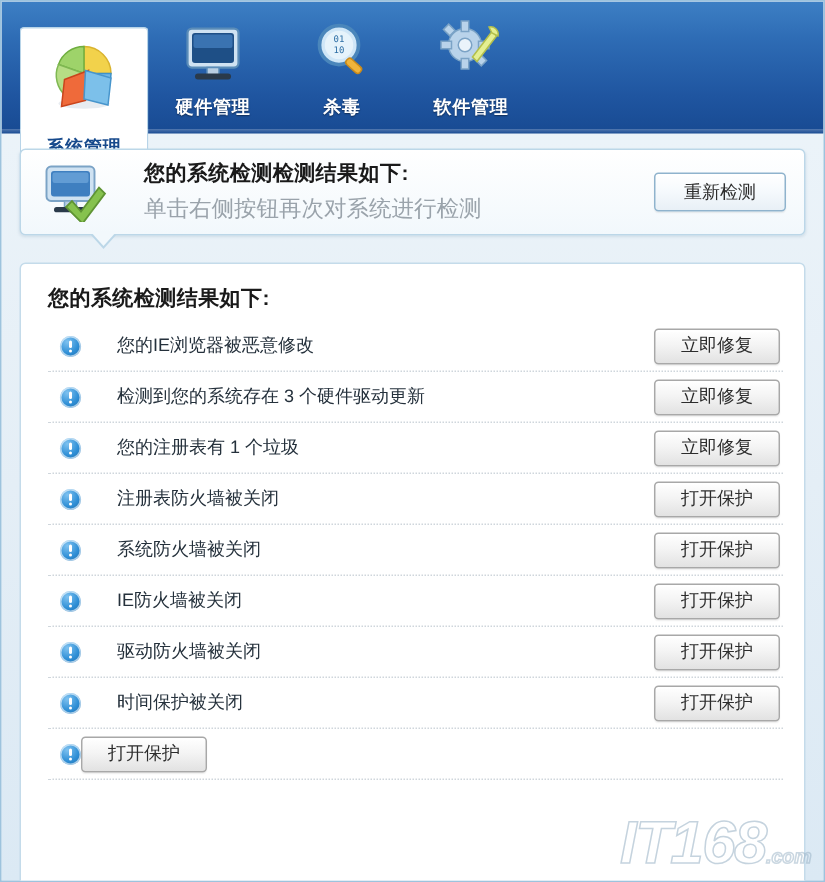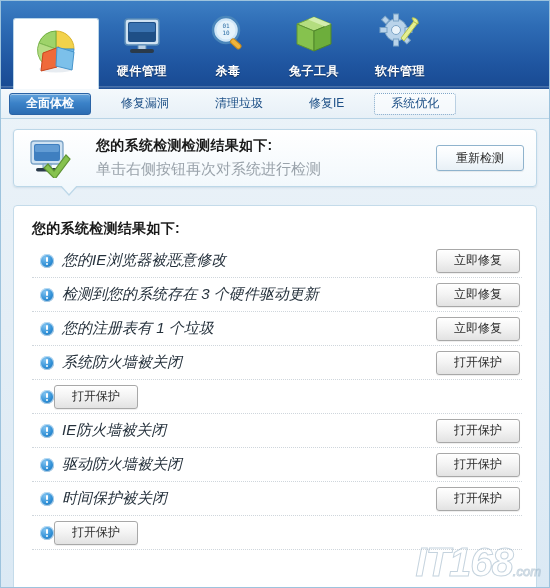--- a/index.html
+++ b/index.html
@@ -223,26 +223,25 @@
   .warn-ico:after {
     content: "";
     position: absolute;
     left: 6px; top: 9.5px;
     width: 2px; height: 2px;
     background: #ffffff;
     border-radius: 50%;
   }
 
   .row-label {
-    font-size: 15px;
+    font-size: 12px;
     color: #25313c;
-    margin-left: 8px;
+    margin-left: 24px;
     flex: 1 1 auto;
     white-space: nowrap;
-    font-style: italic;
   }
   .row .btn { margin-right: 2px; }
 
   
   #watermark {
     position: absolute;
     right: 8px;
     bottom: 2px;
     font-size: 40px;
     font-weight: bold;
@@ -250,21 +249,21 @@
     font-family: "Liberation Sans", "DejaVu Sans", sans-serif;
     color: transparent;
     -webkit-text-stroke: 1px rgba(150,175,195,.55);
     letter-spacing: -1px;
     pointer-events: none;
     user-select: none;
     white-space: nowrap;
   }
   #watermark .wm-com {
     font-size: 13px;
-    font-weight: normal;
+    font-weight: bold;
     -webkit-text-stroke: 1px rgba(150,175,195,.5);
     letter-spacing: 0;
   }
 </style>
 </head>
 <body>
 
 <div id="app">
 
   <div id="header">
@@ -304,31 +303,20 @@
           <circle cx="24" cy="19" r="9.5" fill="#eaf4fc" opacity=".85"></circle>
           <text x="24" y="17" font-size="6" fill="#2c6ea5" text-anchor="middle" font-family="monospace">01</text>
           <text x="24" y="24" font-size="6" fill="#2c6ea5" text-anchor="middle" font-family="monospace">10</text>
           <rect x="31" y="27" width="12" height="5" rx="2.2" transform="rotate(42 31 27)" fill="#f0b43c" stroke="#c98a1c"></rect>
         </svg>
       </div>
       <div class="navlabel">杀毒</div>
     </div>
 
 
-    <div class="navitem">
-      <div class="navicon">
-        <svg viewBox="0 0 52 50" width="52" height="50">
-          <path d="M26 6 L43 13 L26 20 L9 13 Z" fill="#b4dd7f" stroke="#6fa83f" stroke-width="1"></path>
-          <path d="M9 13 L26 20 L26 40 L9 33 Z" fill="#86c24e" stroke="#5f9434" stroke-width="1"></path>
-          <path d="M43 13 L26 20 L26 40 L43 33 Z" fill="#6dae3c" stroke="#4f8529" stroke-width="1"></path>
-          <path d="M26 6 L43 13 L37 15.5 L20 8.5 Z" fill="#d6eeb4" opacity=".9"></path>
-        </svg>
-      </div>
-      <div class="navlabel">兔子工具</div>
-    </div>
 
     <div class="navitem">
       <div class="navicon">
         <svg viewBox="0 0 52 50" width="52" height="50">
           <g fill="#b9d3ea" stroke="#7ba3c6" stroke-width="1">
             <circle cx="22" cy="19" r="11"></circle>
             <rect x="19.5" y="3" width="5" height="7"></rect>
             <rect x="19.5" y="28" width="5" height="7"></rect>
             <rect x="6" y="16.5" width="7" height="5"></rect>
             <rect x="31" y="16.5" width="7" height="5"></rect>
@@ -338,37 +326,20 @@
           <circle cx="22" cy="19" r="4.5" fill="#eaf3fa" stroke="#7ba3c6"></circle>
           <path d="M40 10 l-13 17 l3 3 l13 -17 z" fill="#e4ef92" stroke="#b3bf4c" stroke-width="1"></path>
           <path d="M38 7 a5 5 0 0 1 6 6 l-4 -2 z" fill="#e4ef92" stroke="#b3bf4c"></path>
         </svg>
       </div>
       <div class="navlabel">软件管理</div>
     </div>
 
   </div>
 
-  <div id="tabbar">
-    <div class="tab active">
-      <span>全面体检</span>
-    </div>
-    <div class="tab">
-      <span>修复漏洞</span>
-    </div>
-    <div class="tab">
-      <span>清理垃圾</span>
-    </div>
-    <div class="tab">
-      <span>修复IE</span>
-    </div>
-    <div class="tab focused">
-      <span>系统优化</span>
-    </div>
-  </div>
 
   <div id="infowrap">
     <div id="infopanel">
       <div class="bubble-tip"></div>
       <div class="bubble-tip-in"></div>
 
       <div class="monitor-ico">
         <svg viewBox="0 0 44 40" width="44" height="40">
           <rect x="3" y="3" width="32" height="23" rx="3" fill="#cfe2f2" stroke="#7ba3c6" stroke-width="1.3"></rect>
           <rect x="6" y="6" width="26" height="17" rx="2" fill="#3f7fc0"></rect>
@@ -404,26 +375,27 @@
     </div>
 
     <div class="row">
       <span class="warn-ico"></span>
       <span class="row-label">您的注册表有 1 个垃圾</span>
       <button class="btn">立即修复</button>
     </div>
 
     <div class="row">
       <span class="warn-ico"></span>
+      <span class="row-label">注册表防火墙被关闭</span>
+      <button class="btn">打开保护</button>
+    </div>
+
+    <div class="row">
+      <span class="warn-ico"></span>
       <span class="row-label">系统防火墙被关闭</span>
-      <button class="btn">打开保护</button>
-    </div>
-
-    <div class="row">
-      <span class="warn-ico"></span>
       <button class="btn">打开保护</button>
     </div>
 
     <div class="row">
       <span class="warn-ico"></span>
       <span class="row-label">IE防火墙被关闭</span>
       <button class="btn">打开保护</button>
     </div>
 
     <div class="row">

